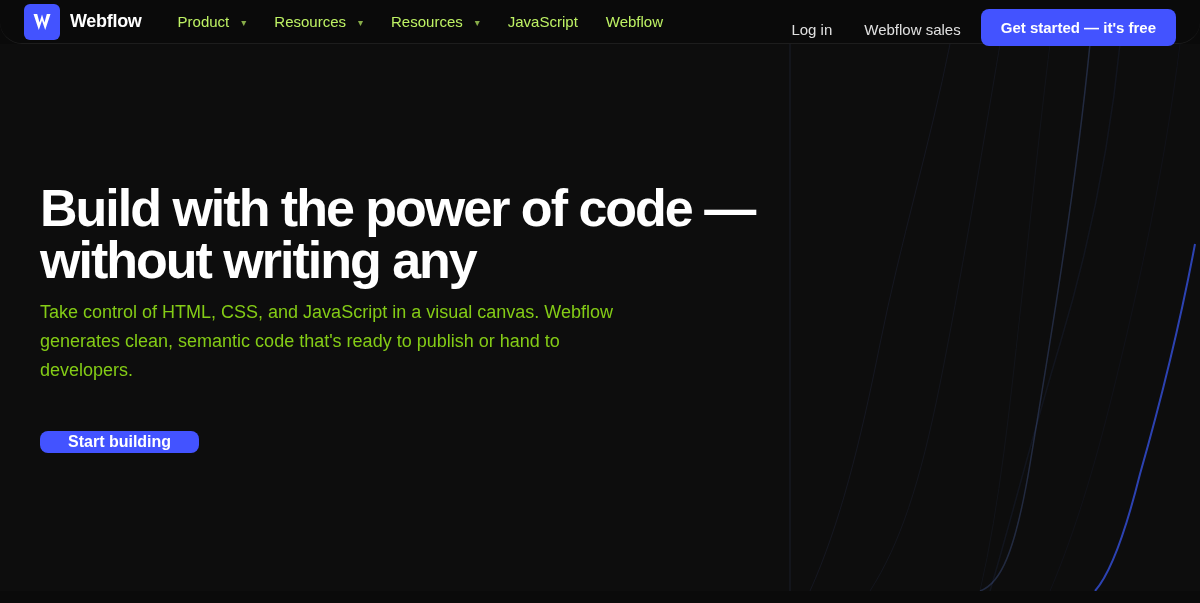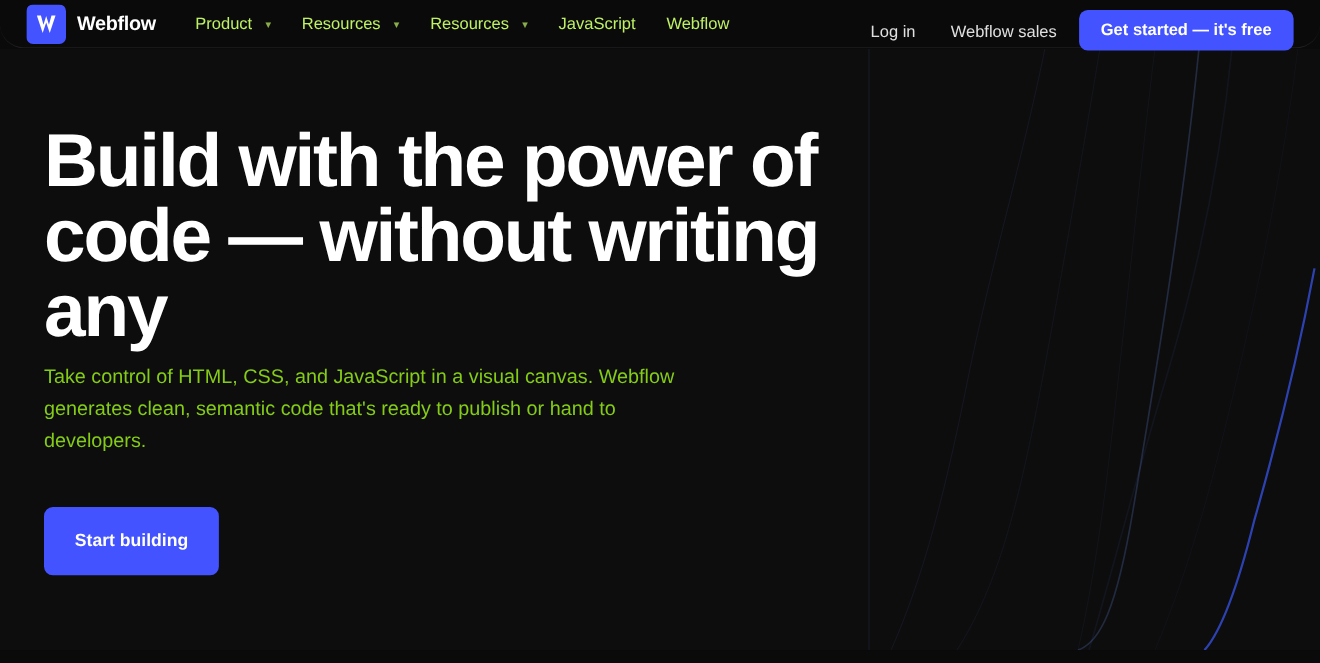--- a/index.html
+++ b/index.html
@@ -128,21 +128,21 @@
       pointer-events: none;
     }
 
     .hero-content {
       position: relative;
       z-index: 2;
       max-width: 750px;
     }
 
     .hero-title {
-      font-size: 68px;
+      font-size: 52px;
       font-weight: 800;
       line-height: 1.0;
       color: #ffffff;
       letter-spacing: -2px;
       margin-bottom: 12px;
     }
 
     .hero-subtitle {
       font-size: 18px;
       font-weight: 400;
@@ -150,21 +150,21 @@
       color: #84cc16;
       max-width: 580px;
       margin-bottom: 46px;
     }
 
     .start-button {
       background: #4353ff;
       color: #fff;
       font-size: 16px;
       font-weight: 600;
-      padding: 22px 28px;
+      padding: 2px 28px;
       border-radius: 8px;
       border: none;
       cursor: pointer;
       display: inline-block;
       transition: background 0.2s;
     }
   </style>
 </head>
 <body>
 

